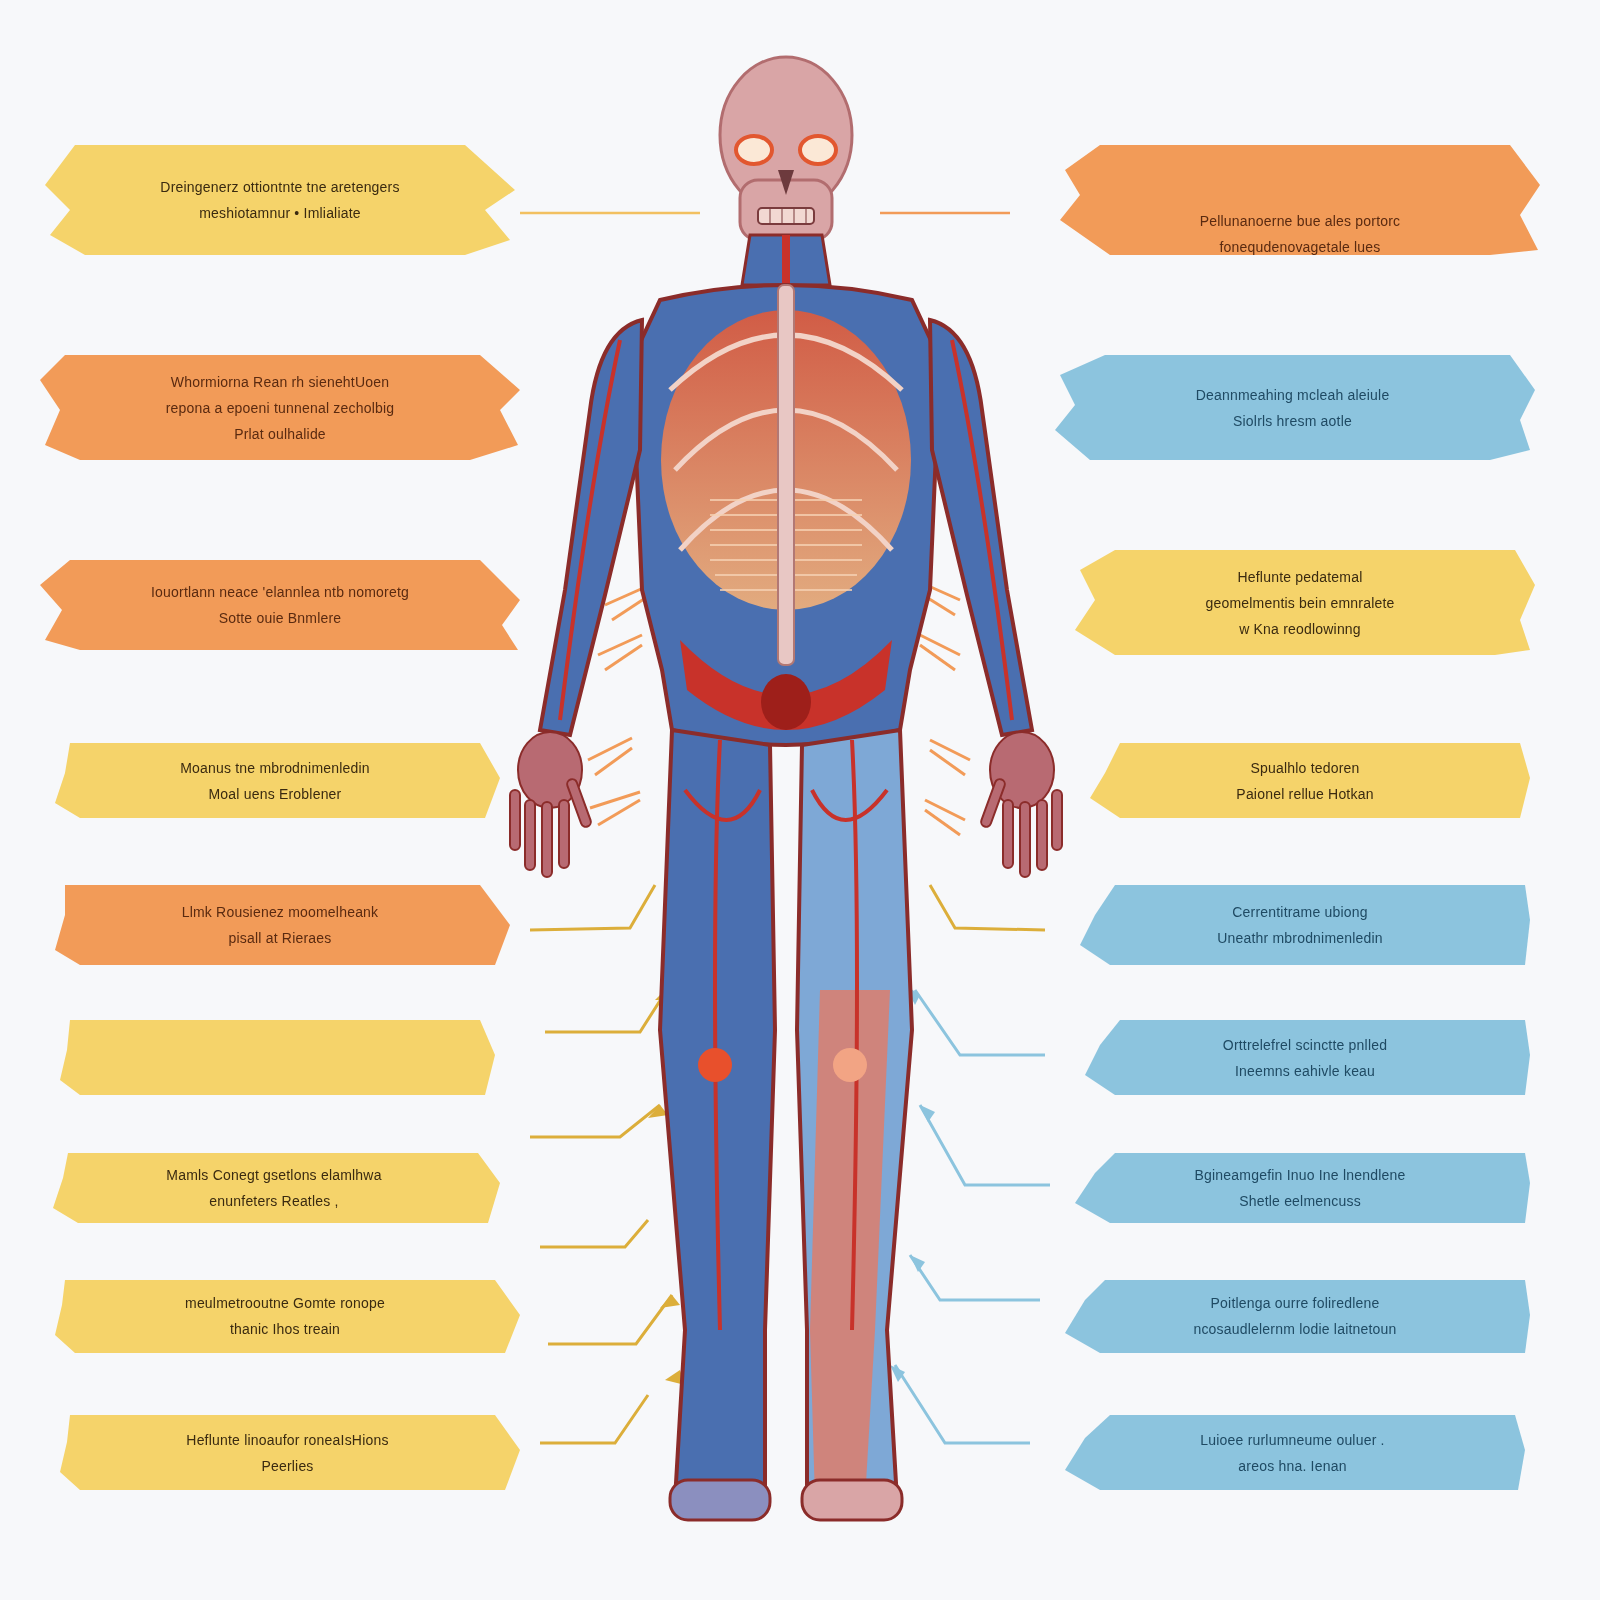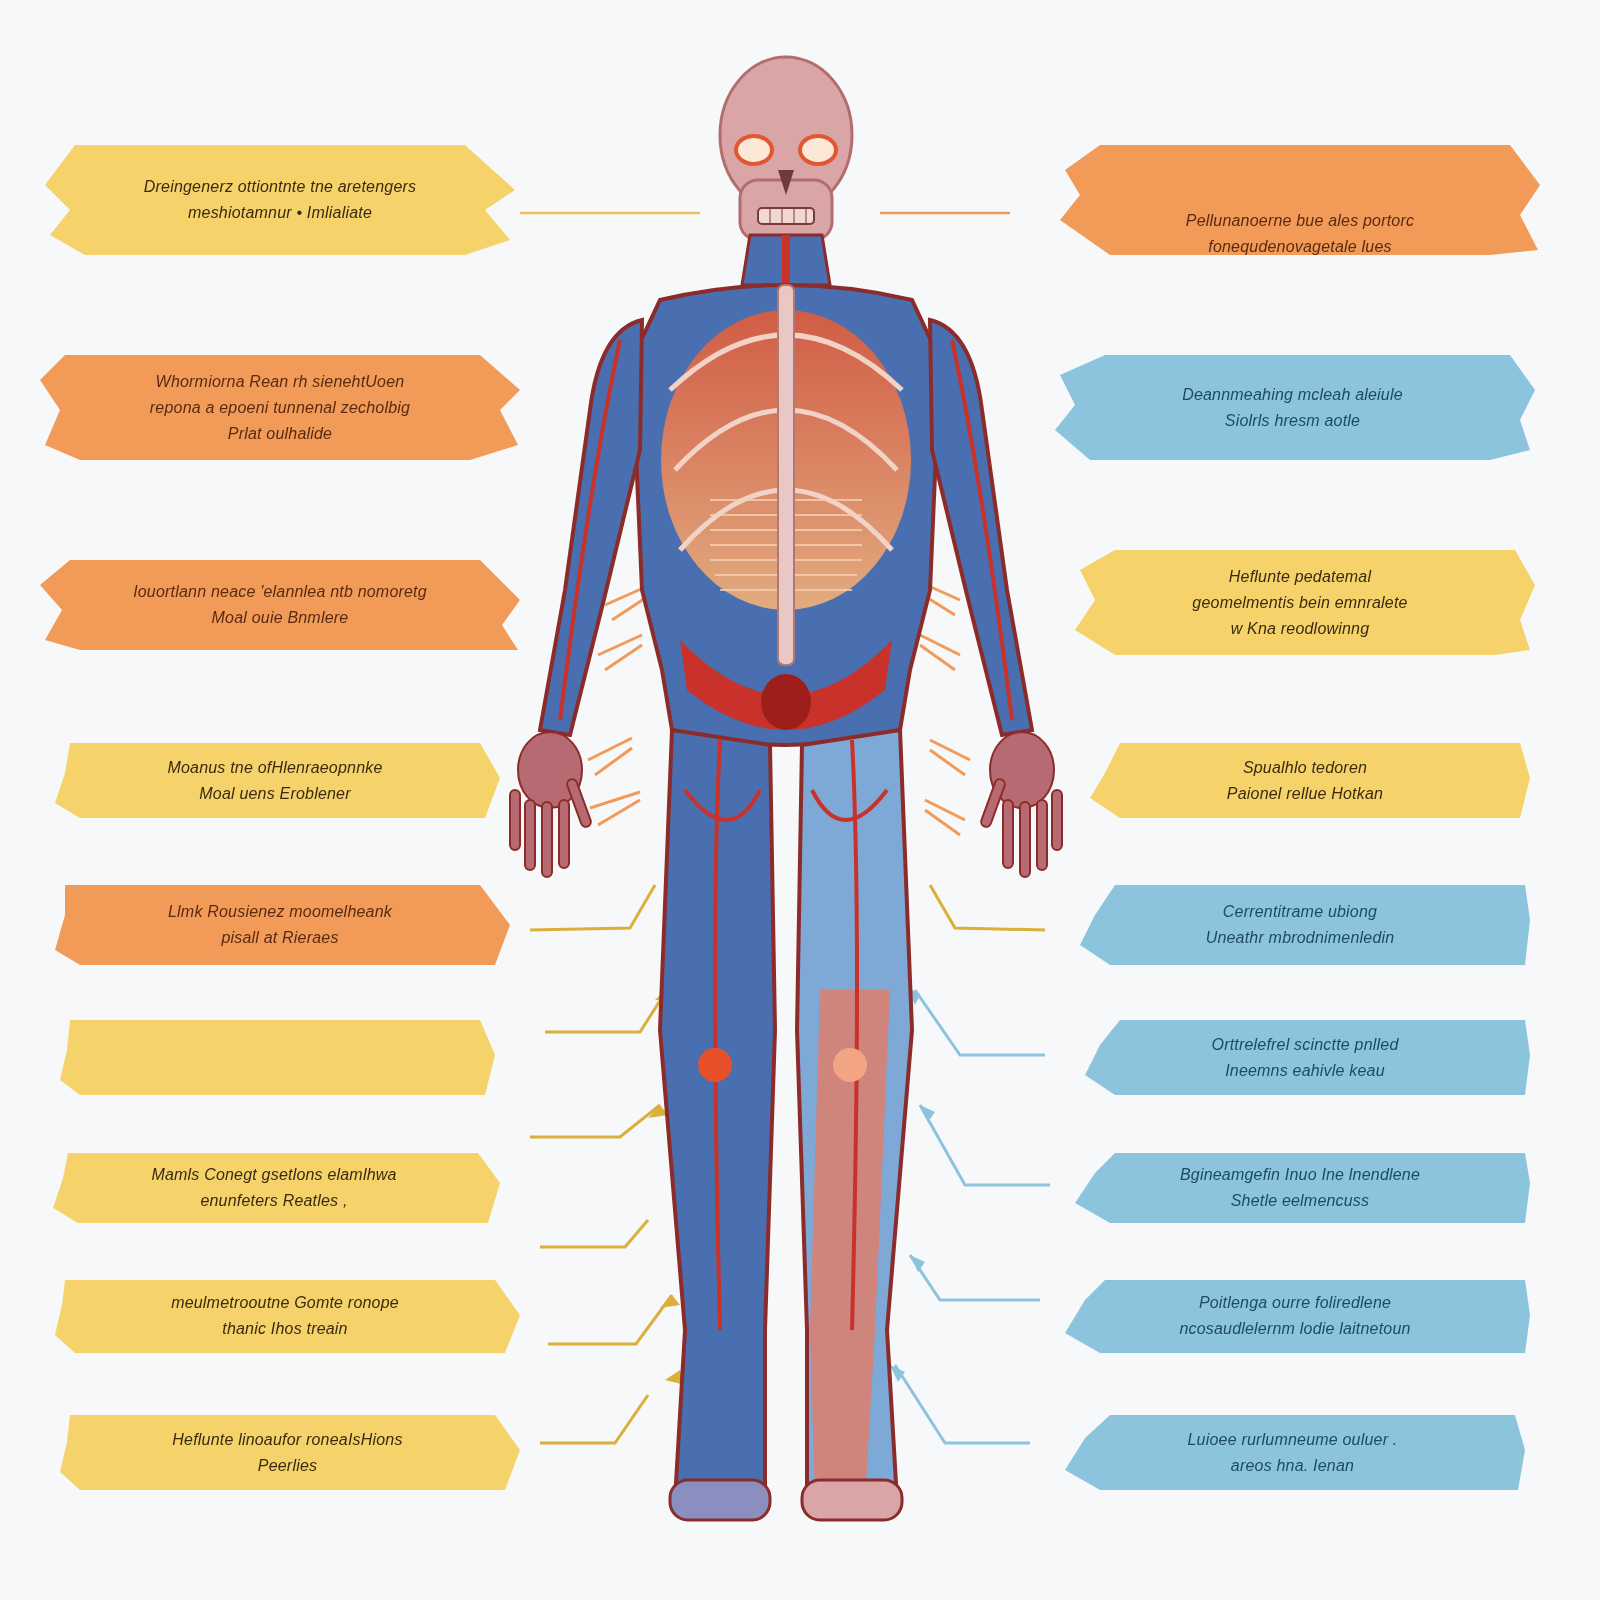--- a/index.html
+++ b/index.html
@@ -1,20 +1,20 @@
 <!DOCTYPE html>
 <html><head>
 <meta charset="utf-8">
 <style>
   html,body{margin:0;padding:0;}
   body{width:1600px;height:1600px;background:#f7f8fa;position:relative;overflow:hidden;font-family:"Liberation Sans",sans-serif;}
   .canvas{position:absolute;inset:0;}
   .label{position:absolute;display:flex;align-items:center;justify-content:center;text-align:center;box-sizing:border-box;}
   .label .ribbon{position:absolute;inset:0;}
-  .label .txt{position:relative;z-index:2;font-size:16px;line-height:26px;color:#3a2a10;letter-spacing:0.2px;padding:0 60px;font-style:italic;}
+  .label .txt{position:relative;z-index:2;font-size:14px;line-height:26px;color:#3a2a10;letter-spacing:0.2px;padding:0 60px;}
   .label.blue .txt{color:#1f4a63;}
   .label.orange .txt{color:#5a2a10;}
   svg{display:block;}
   #figure{position:absolute;left:470px;top:30px;width:660px;height:1520px;}
   #connectors{position:absolute;left:0;top:0;width:1600px;height:1600px;pointer-events:none;}
 </style>
 </head>
 <body>
 
 <div class="canvas">
@@ -181,29 +181,29 @@
         <div>repona a epoeni tunnenal zecholbig</div>
         <div>Prlat oulhalide</div>
       </div>
   </div>
   <div class="label orange" style="left:40px;top:555px;width:480px;height:100px;">
     <svg class="ribbon" viewBox="0 0 480 100" preserveAspectRatio="none">
         <path d="M30 5 L440 5 L480 45 L462 70 L478 95 L40 95 L5 85 L22 55 L0 30 Z" fill="#f29b58"></path>
       </svg>
     <div class="txt">
         <div>Iouortlann neace 'elannlea ntb nomoretg</div>
-        <div>Moal ouie Bnmlere</div>
+        <div>Sotte ouie Bnmlere</div>
       </div>
   </div>
   <div class="label yellow" style="left:50px;top:738px;width:450px;height:85px;">
     <svg class="ribbon" viewBox="0 0 450 85" preserveAspectRatio="none">
         <path d="M20 5 L430 5 L450 40 L435 80 L30 80 L5 65 L15 35 Z" fill="#f5d36a"></path>
       </svg>
     <div class="txt">
-        <div>Moanus tne ofHlenraeopnnke</div>
+        <div>Moanus tne mbrodnimenledin</div>
         <div>Moal uens Eroblener</div>
       </div>
   </div>
   <div class="label orange" style="left:50px;top:880px;width:460px;height:90px;">
     <svg class="ribbon" viewBox="0 0 460 90" preserveAspectRatio="none">
         <path d="M15 5 L430 5 L460 45 L445 85 L30 85 L5 70 L15 35 Z" fill="#f29b58"></path>
       </svg>
     <div class="txt">
         <div>Llmk Rousienez moomelheank</div>
         <div>pisall at Rieraes</div>

